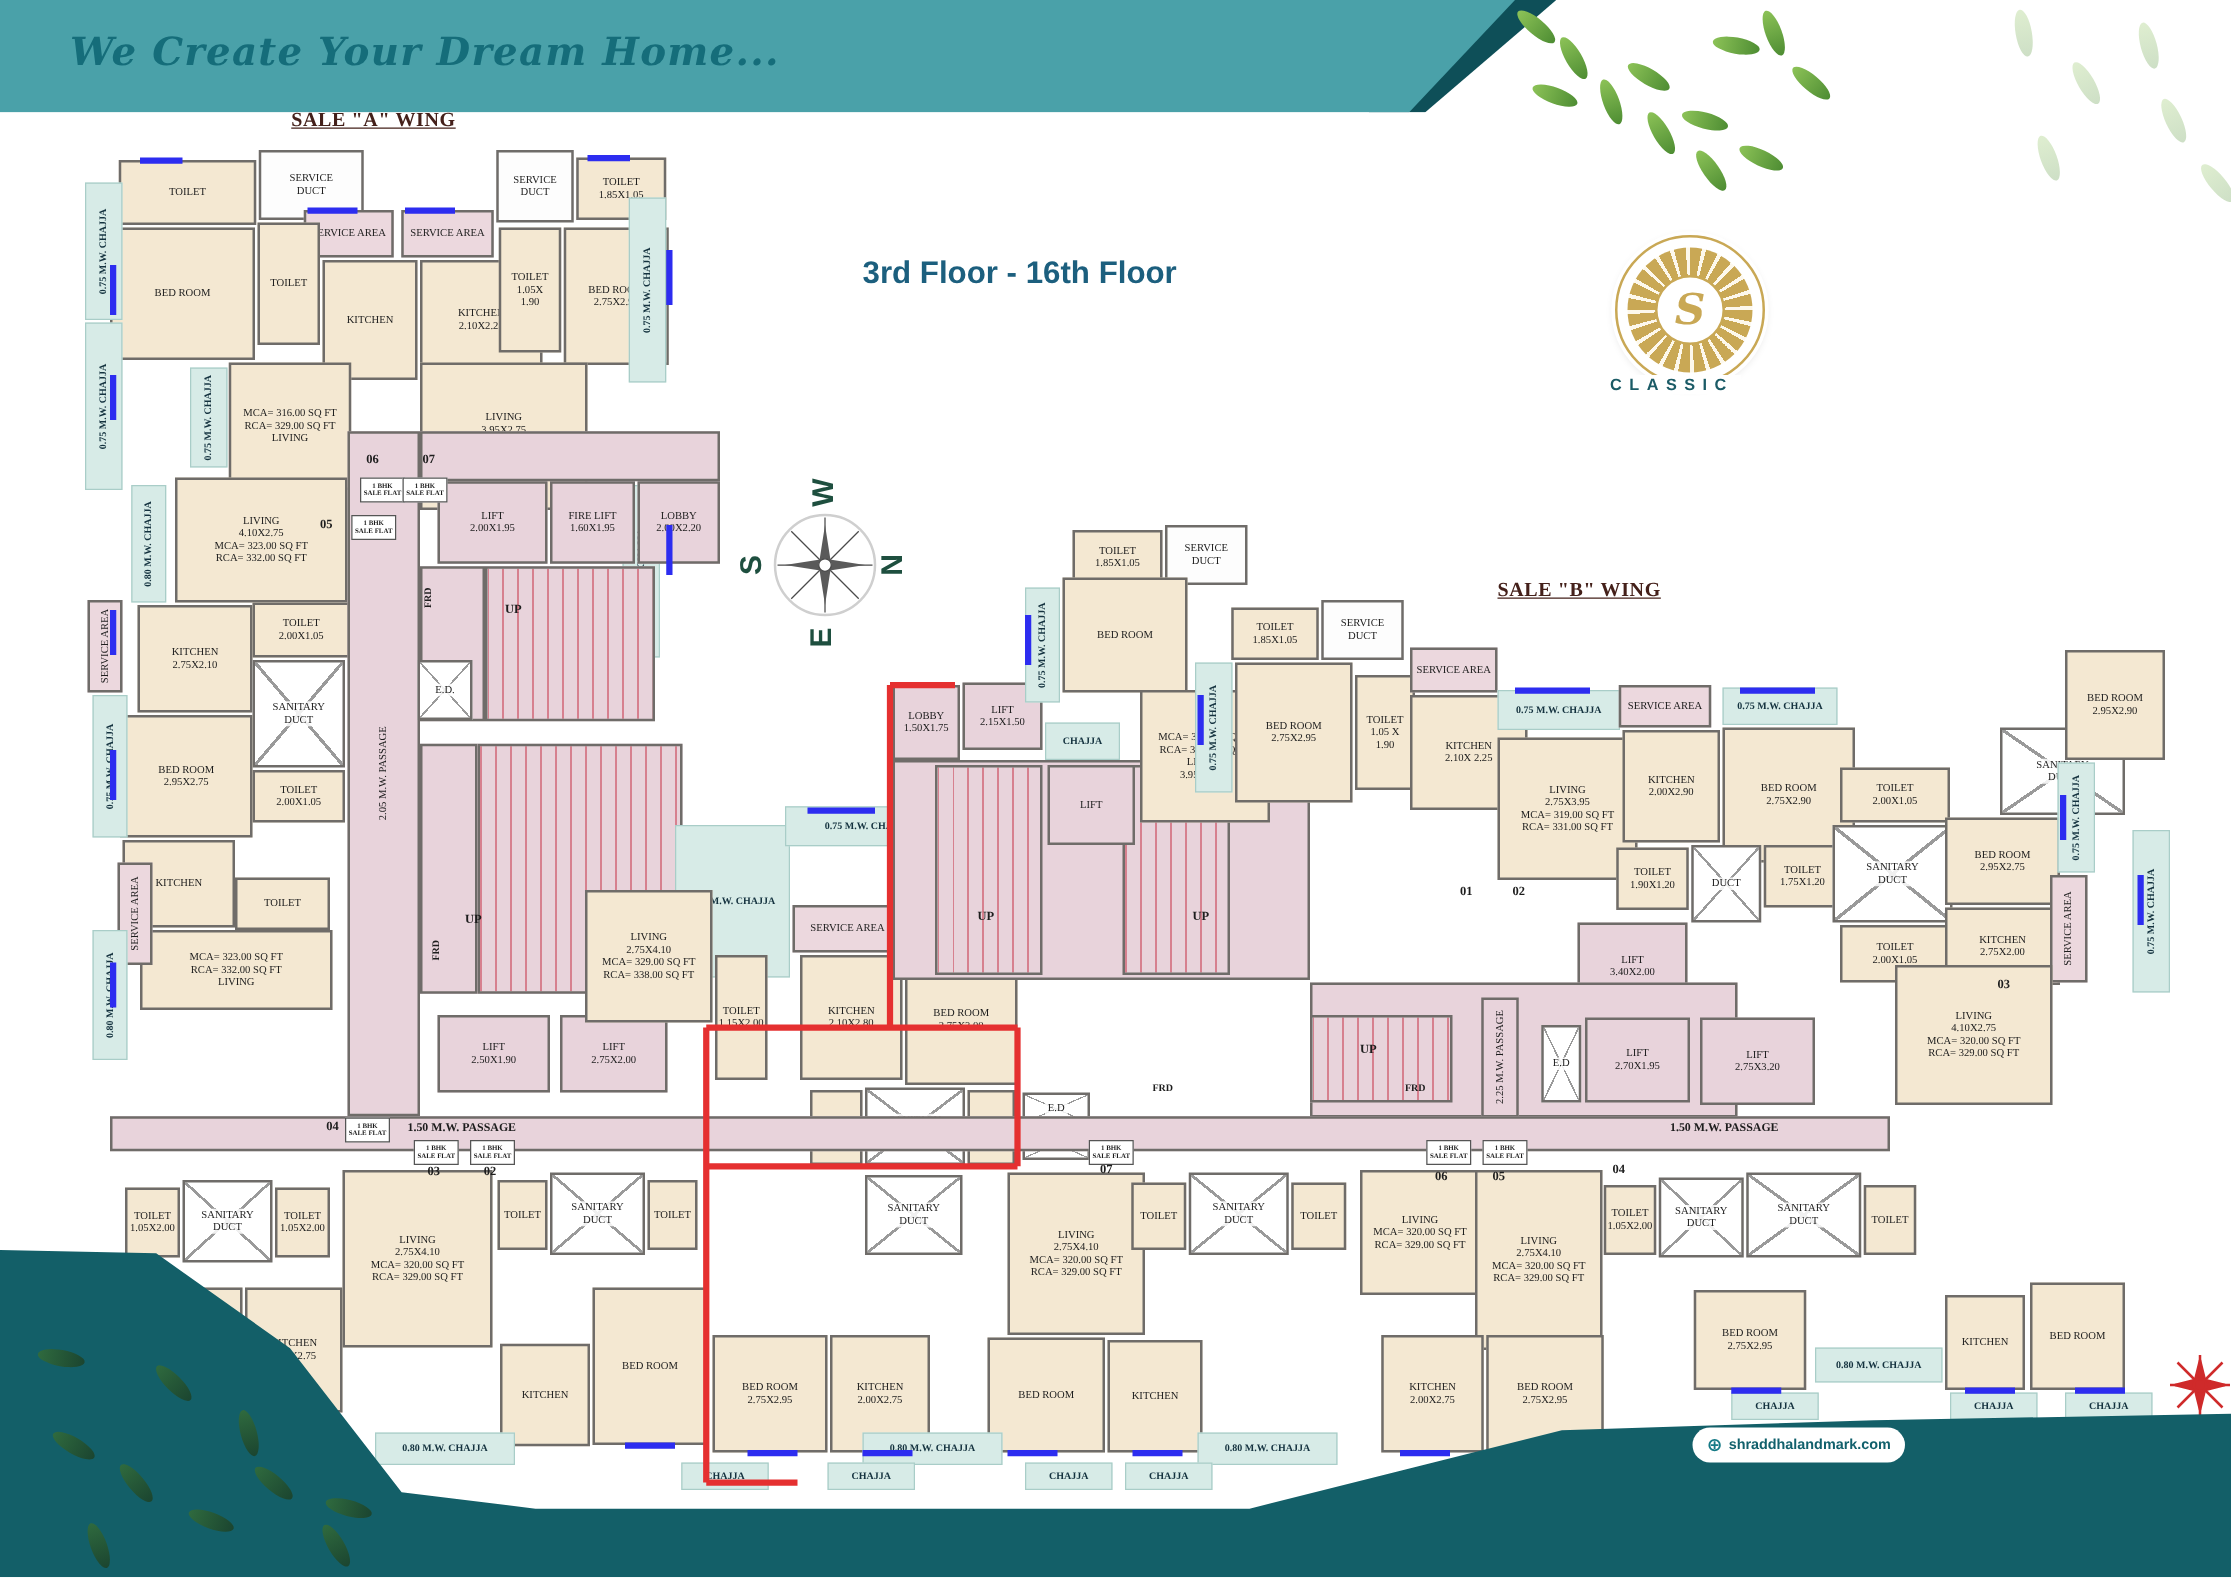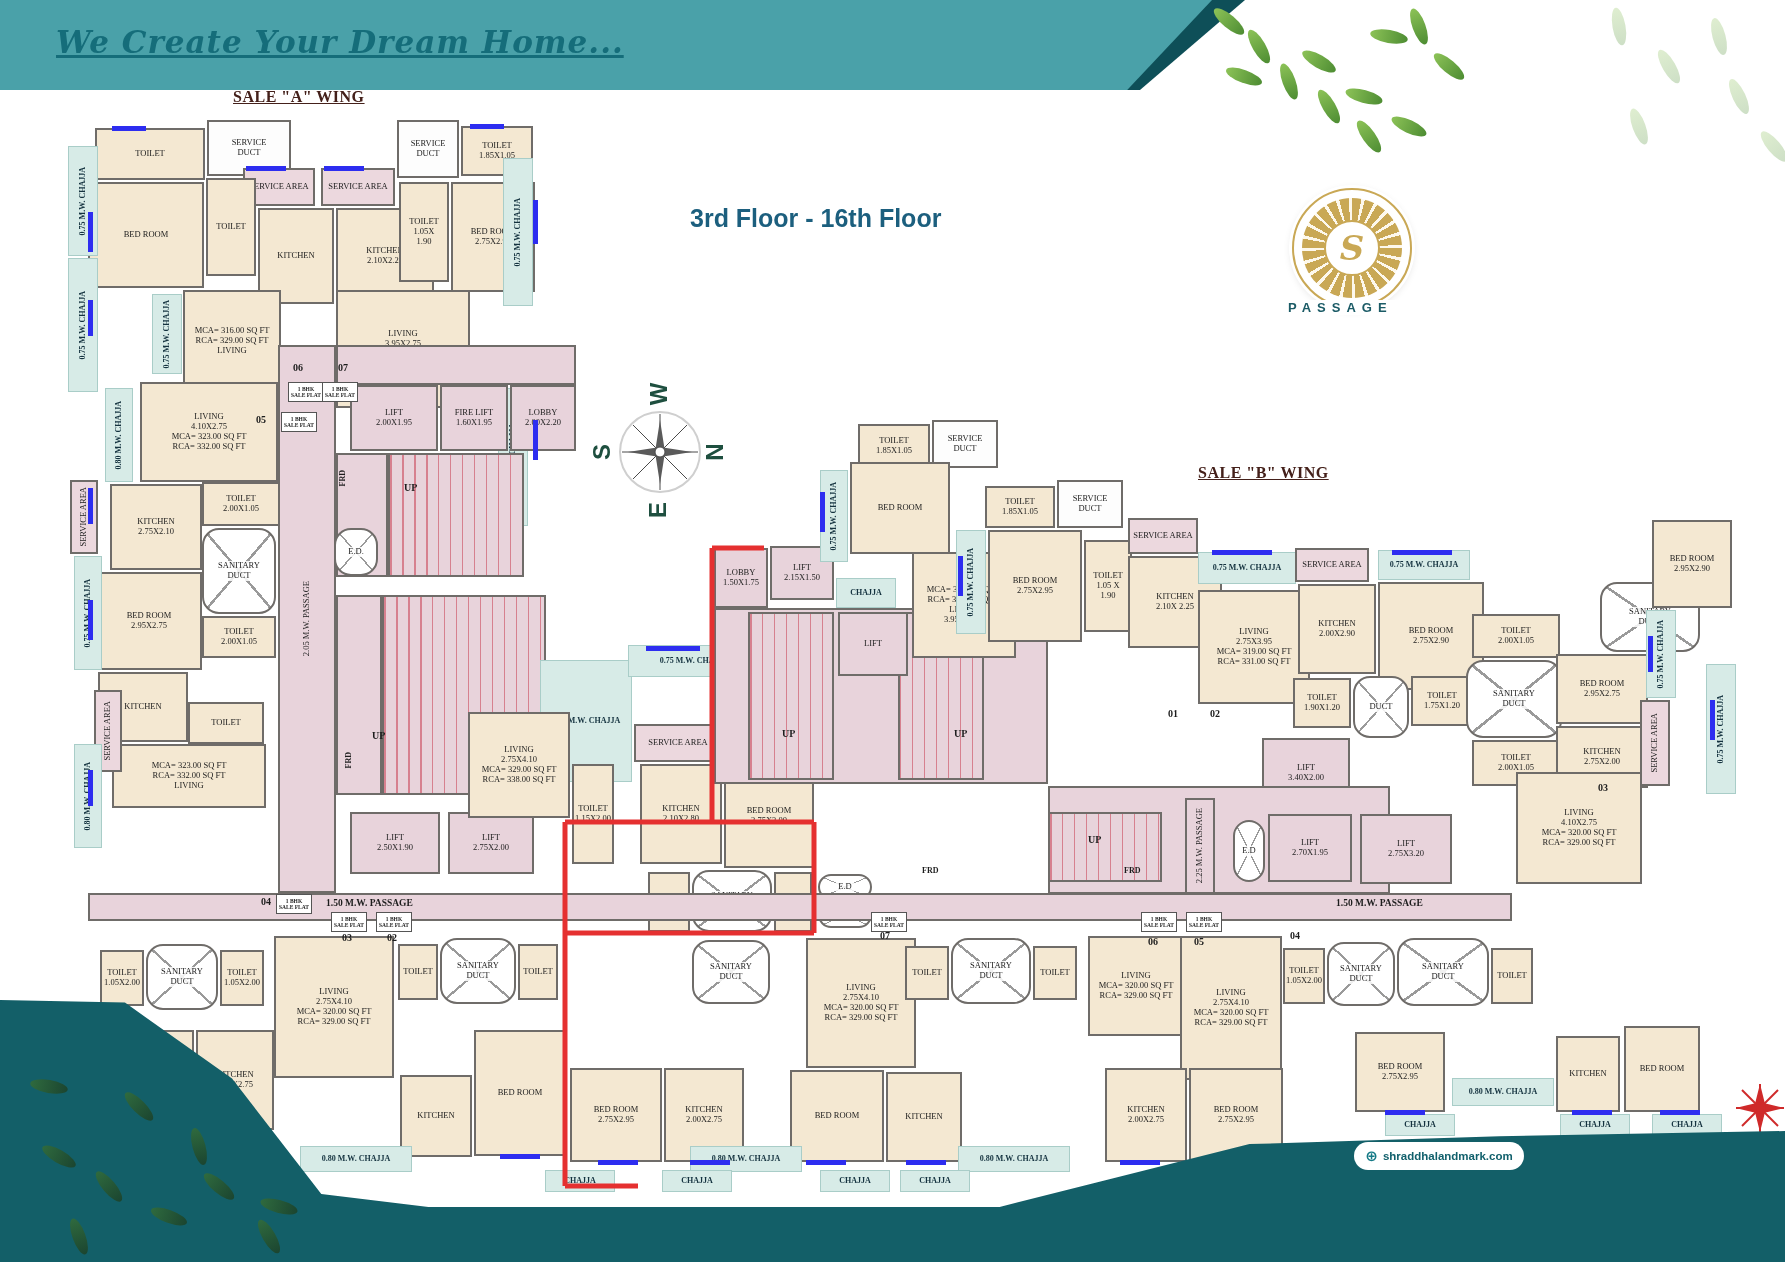--- a/index.html
+++ b/index.html
@@ -4,21 +4,21 @@
 <style>
   html,body{margin:0;padding:0;background:#fff;}
   #stage{position:relative;width:1785px;height:1262px;overflow:hidden;background:#fff;
          font-family:"Liberation Serif",serif;}
   
   .band-dark{position:absolute;left:1095px;top:0;width:150px;height:90px;background:#0e4f58;
              clip-path:polygon(0 0,100% 0,30% 100%,0 100%);}
   .band{position:absolute;left:0;top:0;width:1212px;height:90px;background:#4aa1a9;
         clip-path:polygon(0 0,100% 0,93% 100%,0 100%);}
   .tagline{position:absolute;left:56px;top:24px;font:italic 700 31px "DejaVu Serif",serif;
-           color:#156d7a;letter-spacing:1px;text-decoration:underline;}
+           color:#156d7a;letter-spacing:1px;}
   .title{position:absolute;left:540px;top:148px;font:700 42px "Liberation Sans",sans-serif;
          color:#166d78;letter-spacing:1px;}
   .subtitle{position:absolute;left:690px;top:204px;font:700 25px "Liberation Sans",sans-serif;
             color:#1c5f7e;}
   
   .sunburst{position:absolute;left:1292px;top:188px;width:116px;height:116px;border-radius:50%;
             background:#fff;border:2px solid #c9a855;box-shadow:0 0 0 3px #fff,0 2px 8px rgba(0,0,0,.15);
             display:flex;align-items:center;justify-content:center;}
   .sunrays{width:100px;height:100px;border-radius:50%;
            background:repeating-conic-gradient(#c9a855 0 11deg,#fdf8ec 11deg 15deg);
@@ -37,21 +37,21 @@
         font:8.5px/1.15 "Liberation Serif",serif;color:#1d1d1d;overflow:hidden;}
   .room span{white-space:pre-line;}
   .t-b{background:#f4e8d2;}
   .t-p{background:#ecd8de;}
   .t-m{background:#e8d3db;}
   .t-c{background:#d7ebe7;border:1px solid #a9cdc8;font-size:8px;font-weight:700;color:#14323f;}
   .t-w{background:#fdfdfd;}
   .t-f{background:#fff;border:1.5px solid #555;font:700 5.5px/1.1 "Liberation Serif",serif;}
   .t-d{background-color:#fff;background-image:
         linear-gradient(to top right,transparent 48.8%,#9a9a9a 48.8%,#9a9a9a 51.2%,transparent 51.2%),
-        linear-gradient(to bottom right,transparent 48.8%,#9a9a9a 48.8%,#9a9a9a 51.2%,transparent 51.2%); border-radius: 17px;}
+        linear-gradient(to bottom right,transparent 48.8%,#9a9a9a 48.8%,#9a9a9a 51.2%,transparent 51.2%);}
   .t-d span{background:rgba(255,255,255,.85);padding:0 2px;}
   .t-s{background-color:#e8d3db;background-image:
         repeating-linear-gradient(90deg,rgba(200,60,80,.55) 0 1.5px,transparent 1.5px 12px);}
   .v-lbl{writing-mode:vertical-rl;transform:rotate(180deg);}
   .win{position:absolute;background:#2d2df0;}
   .txt{position:absolute;font:700 10px "Liberation Serif",serif;color:#1d1d1d;white-space:nowrap;}
   .k-h{font:700 16px "Liberation Serif",serif;color:#44201a;text-decoration:underline;letter-spacing:.5px;}
   .k-u{font:700 10px "Liberation Serif",serif;}
   .k-up{font:700 10px "Liberation Serif",serif;}
   .k-frd{font:700 8px "Liberation Serif",serif;}
@@ -81,21 +81,21 @@
   <div class="band-dark"></div>
   <div class="band"></div>
   <div class="tagline">We Create  Your Dream Home...</div>
   <div class="subtitle">3rd Floor - 16th Floor</div>
 
   <div class="sunburst">
     <div class="sunrays">
       <div class="suncore">S</div>
     </div>
   </div>
-  <div class="wm-top">PASSAGE</div>
+  <div class="wm-top">CLASSIC</div>
 
   <div id="plan">
       <div class="room t-b" style="left: 95px; top: 128px; width: 110px; height: 52px;">
         <span>TOILET</span>
       </div>
       <div class="room t-w" style="left: 207px; top: 120px; width: 84px; height: 56px;">
         <span>SERVICE
 DUCT</span>
       </div>
       <div class="room t-p" style="left: 243px; top: 168px; width: 72px; height: 38px;">

